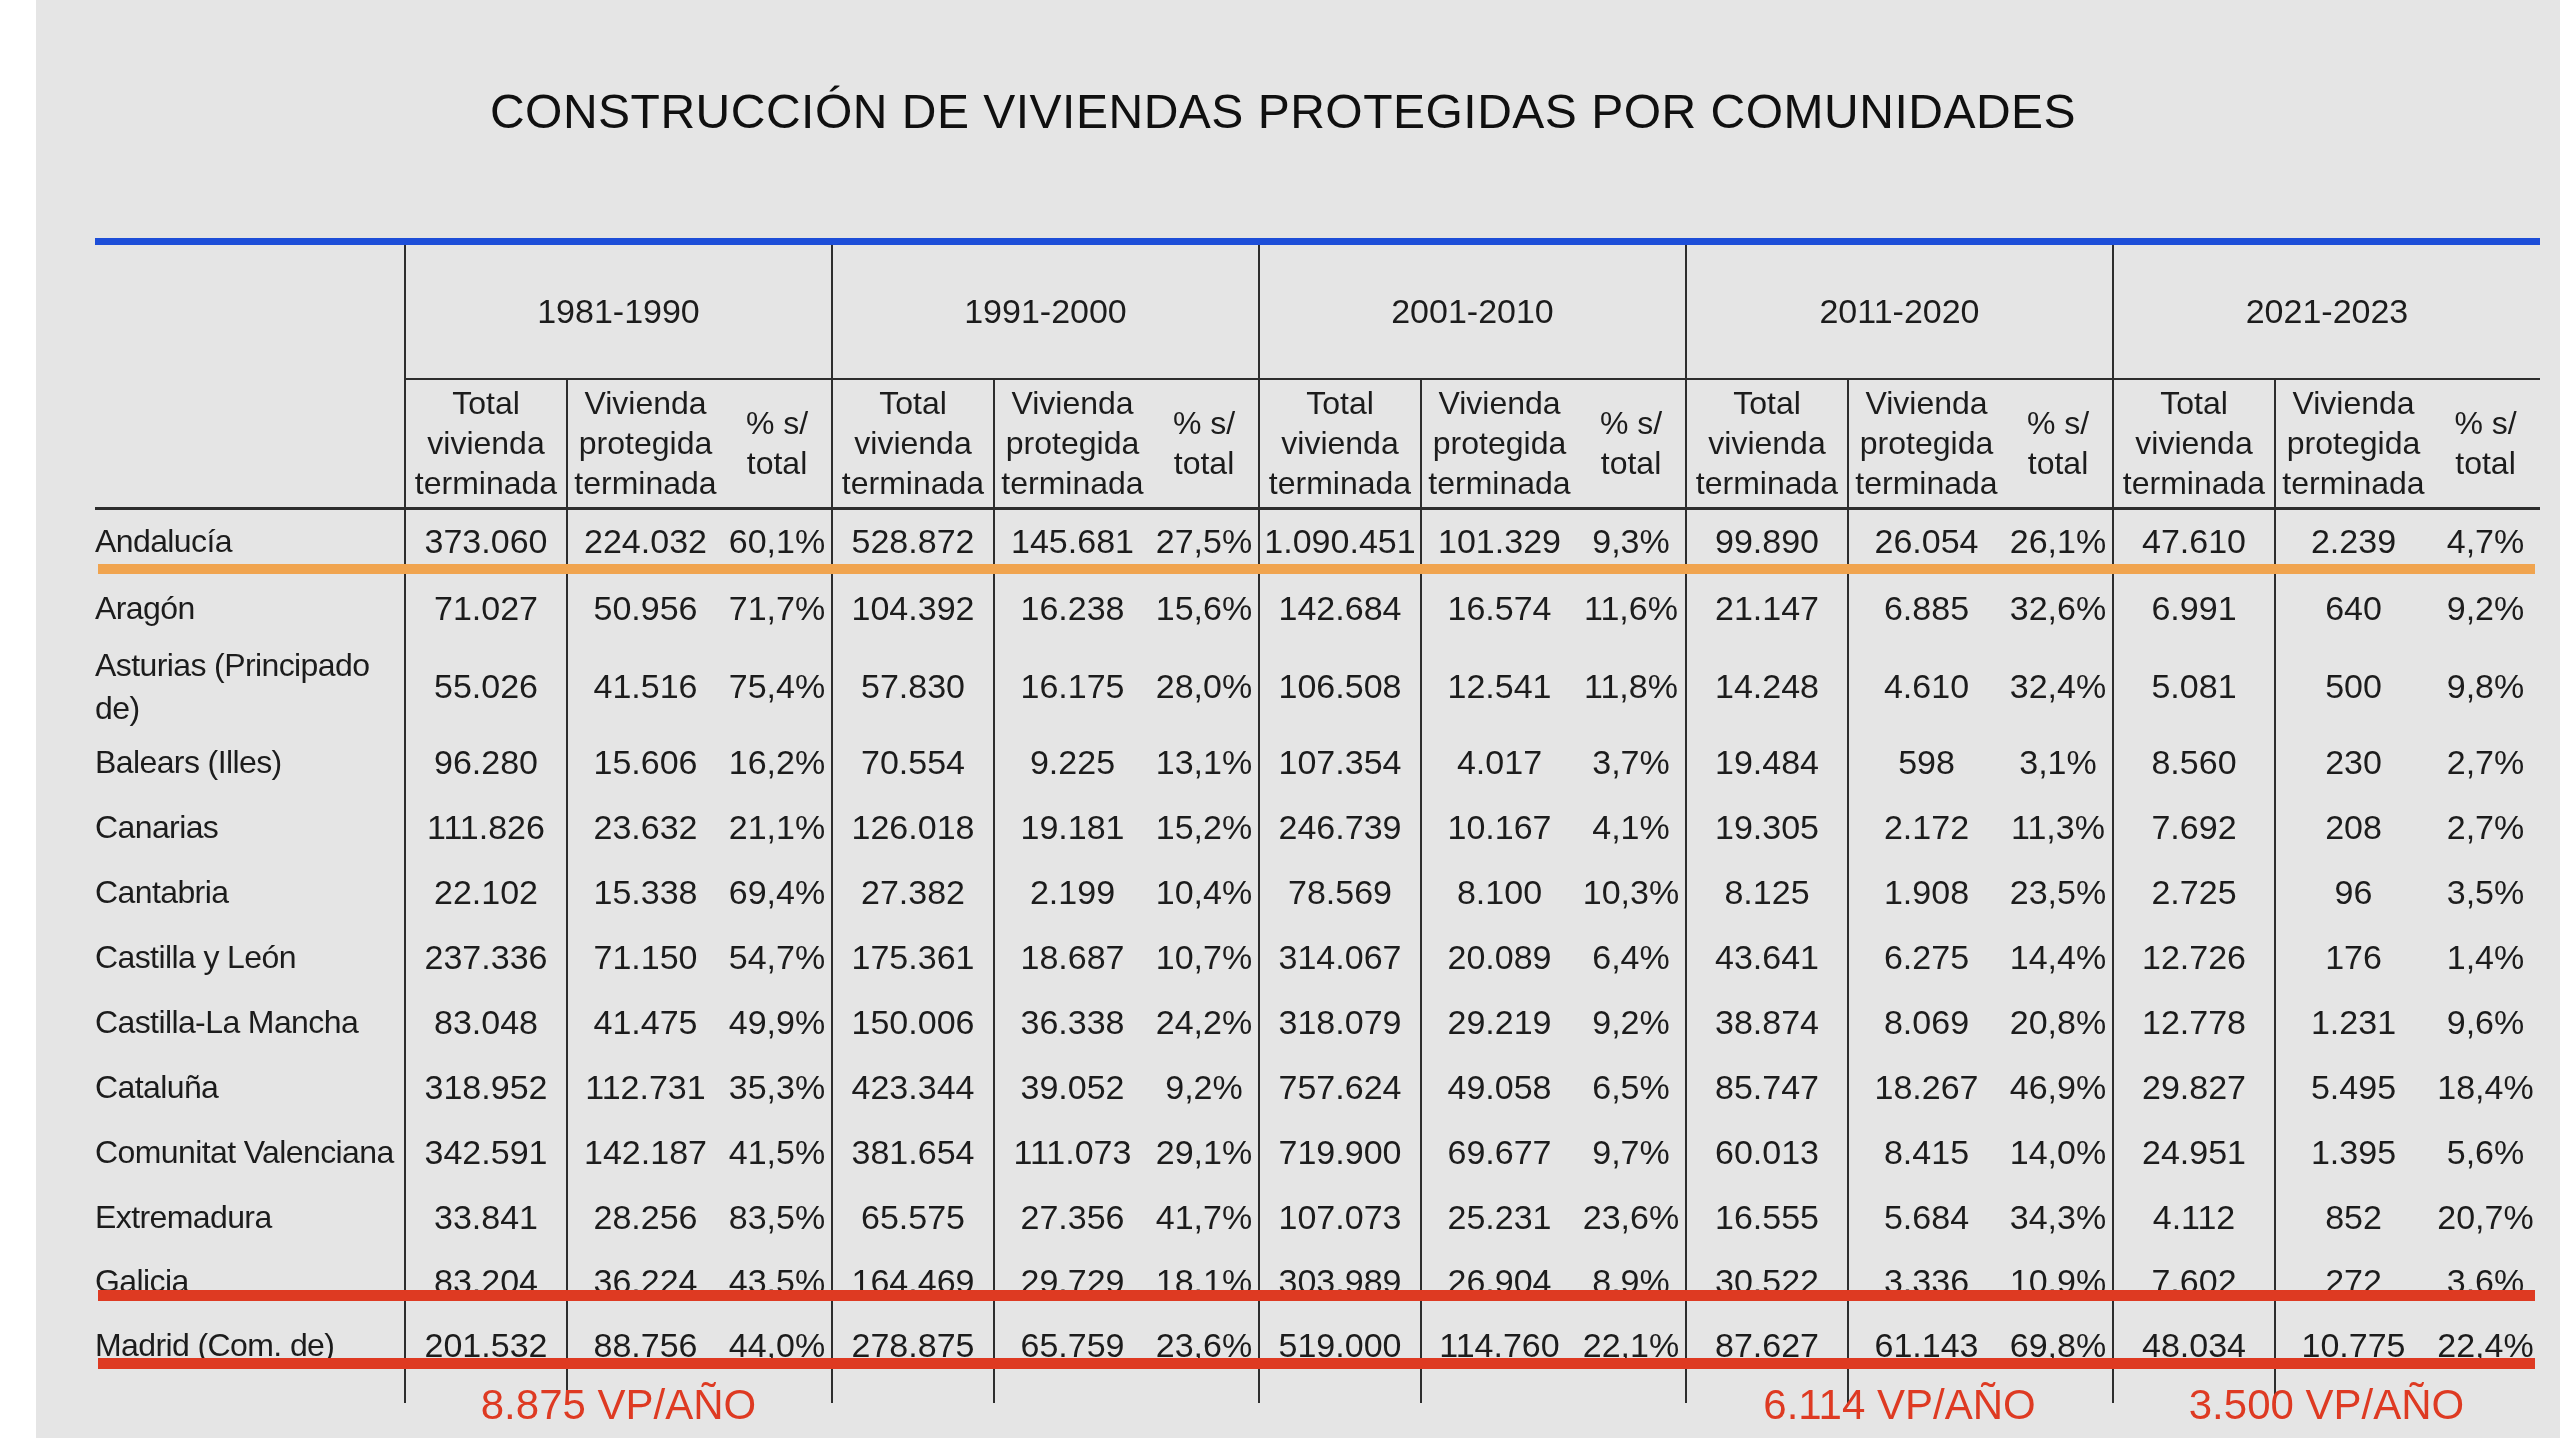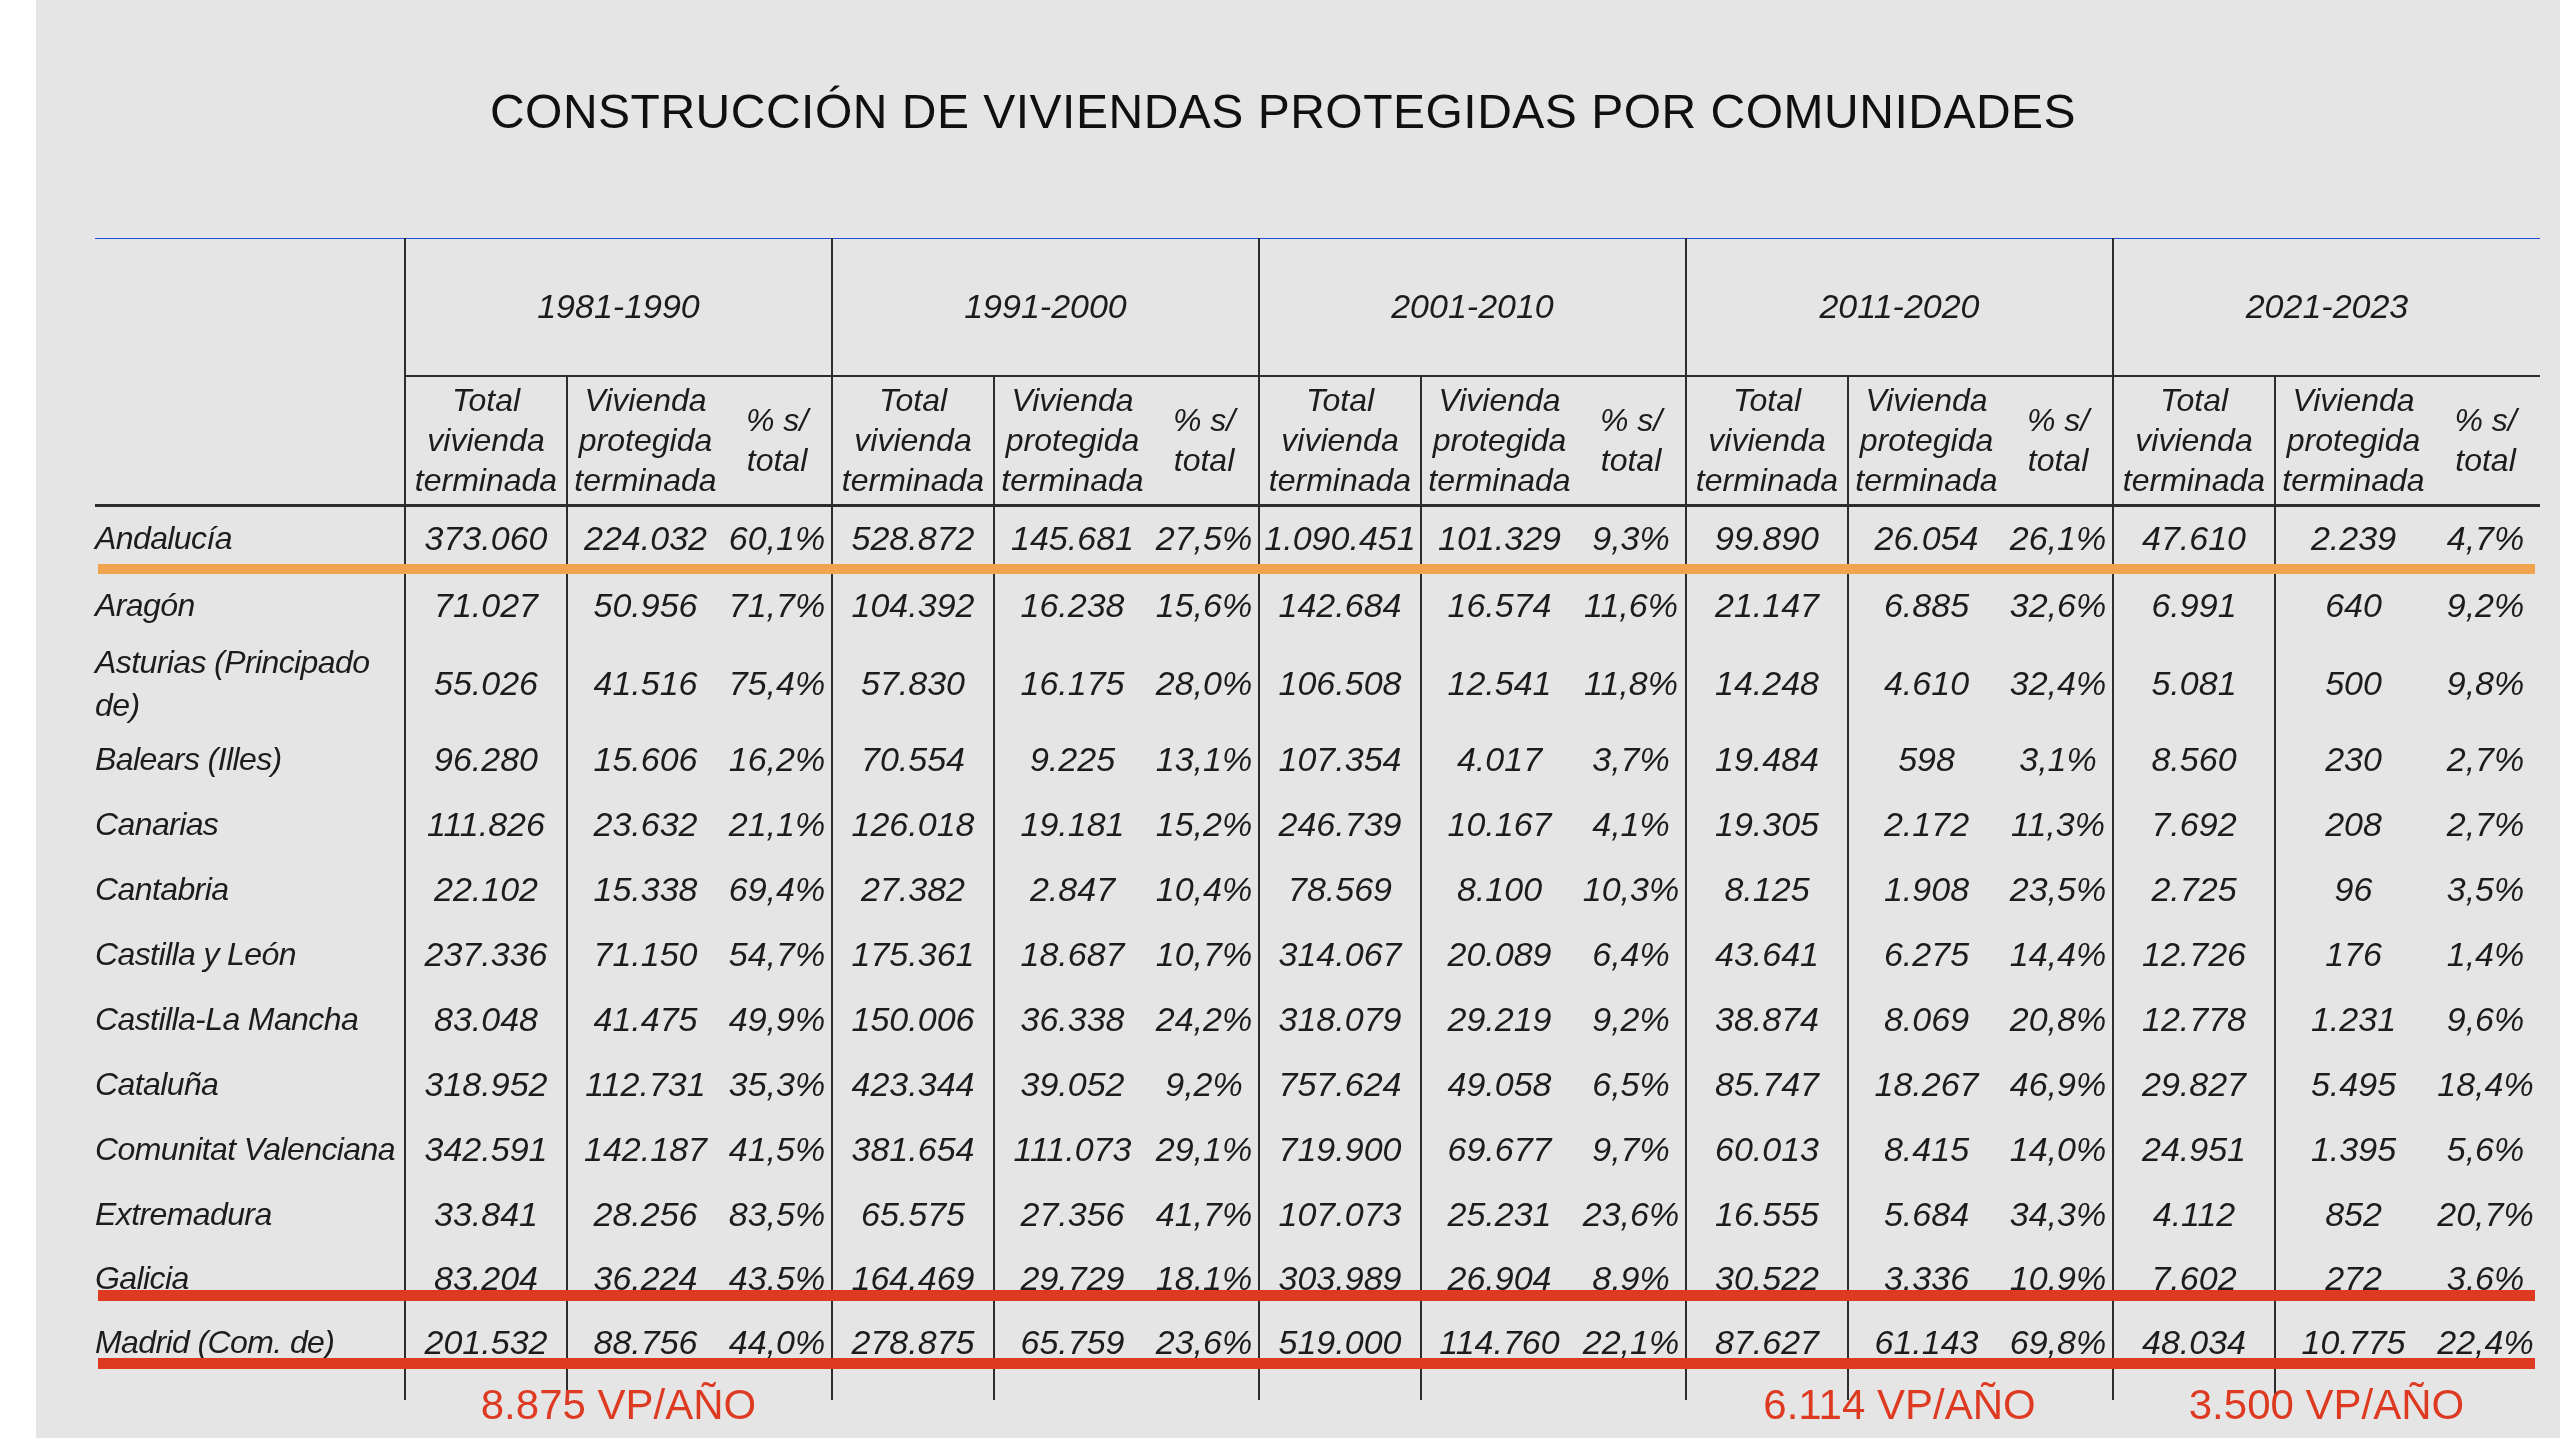--- a/index.html
+++ b/index.html
@@ -7,22 +7,21 @@
     position:relative; width:2536px; height:1438px; background:#e5e5e5;
     font-family:"Liberation Sans", sans-serif; overflow:hidden;margin-left:36px;
   }
   .slide-title {
     position:absolute; top:84px; left:1247px; transform:translateX(-50%);
     font-size:48px; color:#101010; white-space:nowrap; letter-spacing:0.5px;
   }
   table.data {
     position:absolute; left:59px; top:238px;
     border-collapse:collapse; table-layout:fixed;
-    border-top:1px solid #1d4ed8;
-    font-style:italic;
+    border-top:7px solid #1d4ed8;
   }
   table.data th, table.data td { padding:0; font-weight:normal; color:#1c1c1c; vertical-align:middle; }
   th.corner { border-bottom:3px solid #2d2d2d; }
   th.period { font-size:34px; text-align:center; border-bottom:2px solid #2d2d2d; border-left:2px solid #2d2d2d; }
   th.sub { font-size:32px; line-height:1.25; text-align:center; border-bottom:3px solid #2d2d2d; }
   th.sub.b-left, td.b-left { border-left:2px solid #2d2d2d; }
   td.region {
     font-size:32px; letter-spacing:-0.6px; text-align:left; padding-left:8px;
     white-space:pre; line-height:1.35;
   }
@@ -176,21 +175,21 @@
           <td class="num b-left">7.692</td>
           <td class="num b-left">208</td>
           <td class="num">2,7%</td>
         </tr>
         <tr style="height: 65px;">
           <td class="region">Cantabria</td>
           <td class="num b-left">22.102</td>
           <td class="num b-left">15.338</td>
           <td class="num">69,4%</td>
           <td class="num b-left">27.382</td>
-          <td class="num b-left">2.847</td>
+          <td class="num b-left">2.199</td>
           <td class="num">10,4%</td>
           <td class="num b-left">78.569</td>
           <td class="num b-left">8.100</td>
           <td class="num">10,3%</td>
           <td class="num b-left">8.125</td>
           <td class="num b-left">1.908</td>
           <td class="num">23,5%</td>
           <td class="num b-left">2.725</td>
           <td class="num b-left">96</td>
           <td class="num">3,5%</td>

